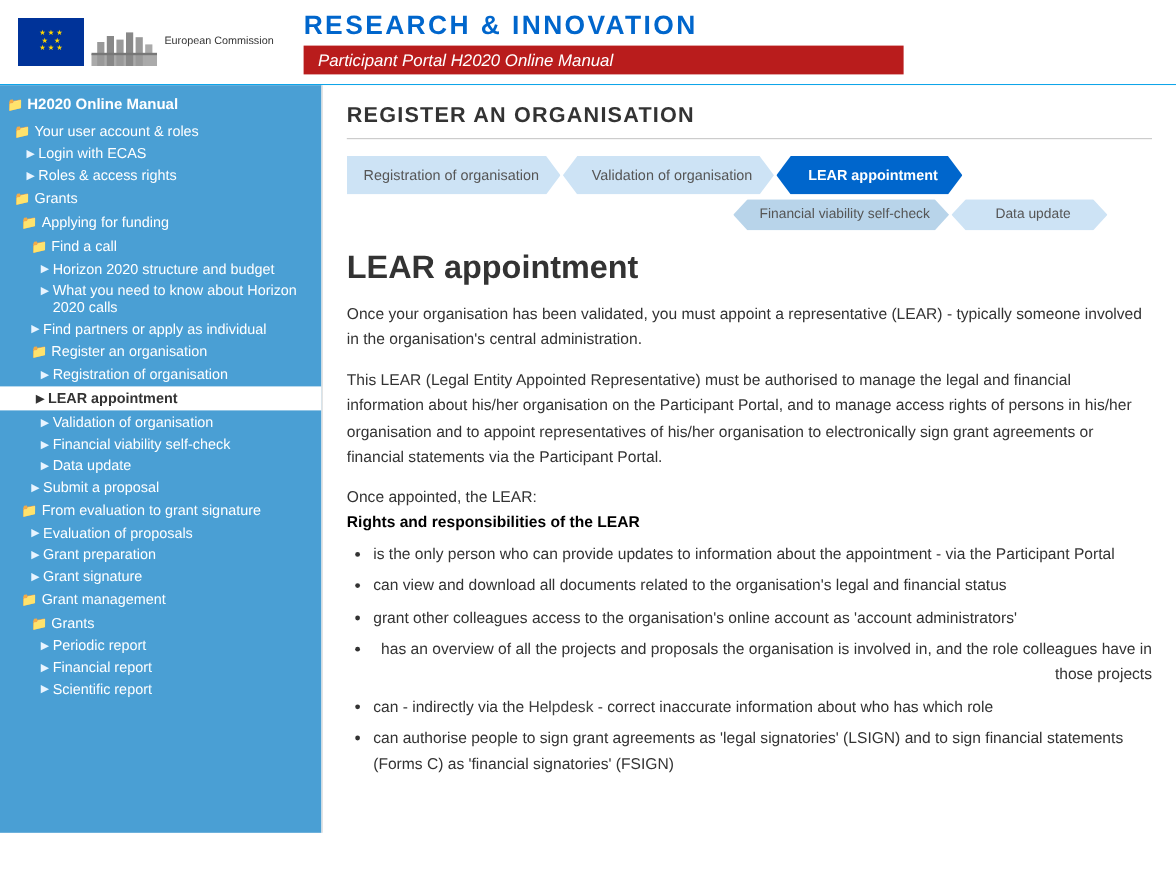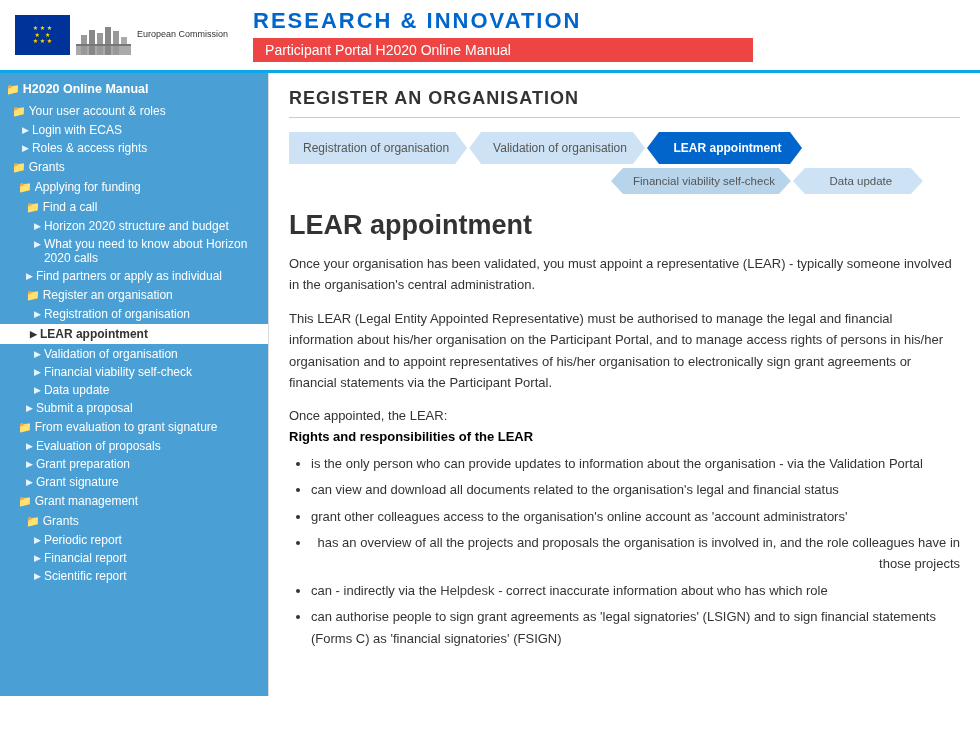--- a/index.html
+++ b/index.html
@@ -1,21 +1,21 @@
 <!DOCTYPE html>
 <html><head>
   <meta charset="utf-8">
   <style>
     * { margin: 0; padding: 0; box-sizing: border-box; }
     body { font-family: Arial, sans-serif; font-size: 13px; background: #fff; width: 980px; height: 735px; overflow: hidden; }
   </style>
 </head>
 <body>
 
-<div style="display:flex; align-items:stretch; background:#fff; border-bottom: 3px solid #0ea5e9; padding: 8px 0;">
+<div style="display:flex; align-items:stretch; background:#fff; border-bottom: 1px solid #0ea5e9; padding: 8px 0;">
   <div style="display:flex; align-items:center; gap:6px; padding: 0 15px;">
 
     <div style="width:55px; height:40px; background:#003399; display:flex; align-items:center; justify-content:center; flex-direction:column;">
       <div style="color:#FFD700; font-size:6px; line-height:1.1; text-align:center;">
         ★ ★ ★<br>★&nbsp;&nbsp;&nbsp;★<br>★ ★ ★
       </div>
     </div>
 
     <div style="width:55px; height:40px; position:relative; overflow:hidden;">
       <svg width="55" height="40" viewBox="0 0 55 40">
@@ -27,21 +27,21 @@
         <rect x="37" y="16" width="6" height="24" fill="#999"></rect>
         <rect x="45" y="22" width="6" height="18" fill="#aaa"></rect>
         <rect x="0" y="29" width="55" height="2" fill="#777"></rect>
       </svg>
     </div>
     <div style="font-size:9px; color:#333; line-height:1.3;">European
 Commission</div>
   </div>
   <div style="display:flex; flex-direction:column; justify-content:center; padding-left:10px; flex:1;">
     <div style="font-size:22px; font-weight:bold; color:#0066cc; letter-spacing:2px; font-family:Arial,sans-serif;">RESEARCH &amp; INNOVATION</div>
-    <div style="background:#ef4444; color:#fff; font-size:14px; padding:4px 12px; margin-top:4px; display:inline-block; max-width:500px;">Participant Portal H2020 Online Manual</div>
+    <div style="background:#b91c1c; color:#fff; font-size:14px; padding:4px 12px; margin-top:4px; display:inline-block; max-width:500px;font-style:italic;">Participant Portal H2020 Online Manual</div>
   </div>
 </div>
 
 <div style="display:flex; height:calc(735px - 112px);">
 
   <div style="width:268px; min-width:268px; background:#4a9fd4; overflow-y:auto; padding:4px 0;">
 
     <div style="padding:5px 8px 5px 6px; color:#fff; font-size:12.5px; font-weight:bold; display:flex; align-items:center; gap:3px; cursor:pointer;">
       <span style="font-size:11px;">📁</span>
       <span>H2020 Online Manual</span>
@@ -205,21 +205,21 @@
 
     <p style="font-size:13px; color:#333; line-height:1.65; margin-bottom:12px;">Once your organisation has been validated, you must appoint a representative (LEAR) - typically someone involved in the organisation's central administration.</p>
 
     <p style="font-size:13px; color:#333; line-height:1.65; margin-bottom:14px;">This LEAR (Legal Entity Appointed Representative) must be authorised to manage the legal and financial information about his/her organisation on the Participant Portal, and to manage access rights of persons in his/her organisation and to appoint representatives of his/her organisation to electronically sign grant agreements or financial statements via the Participant Portal.</p>
 
     <p style="font-size:13px; color:#333; margin-bottom:6px;">Once appointed, the LEAR:</p>
 
     <p style="font-weight:bold; font-size:13px; margin-bottom:9px;">Rights and responsibilities of the LEAR</p>
 
     <ul style="padding-left:22px; margin-bottom:10px;">
-      <li style="font-size:13px; color:#333; line-height:1.65; margin-bottom:5px; list-style:disc;">is the only person who can provide updates to information about the organisation - via the Validation Portal</li>
+      <li style="font-size:13px; color:#333; line-height:1.65; margin-bottom:5px; list-style:disc;">is the only person who can provide updates to information about the appointment - via the Participant Portal</li>
       <li style="font-size:13px; color:#333; line-height:1.65; margin-bottom:5px; list-style:disc;">can view and download all documents related to the organisation's legal and financial status</li>
       <li style="font-size:13px; color:#333; line-height:1.65; margin-bottom:5px; list-style:disc;">grant other colleagues access to the organisation's online account as 'account administrators'</li>
       <li style="font-size:13px; color:#333; line-height:1.65; margin-bottom:5px; list-style:disc;text-align:right;">has an overview of all the projects and proposals the organisation is involved in, and the role colleagues have in those projects</li>
       <li style="font-size:13px; color:#333; line-height:1.65; margin-bottom:5px; list-style:disc;">
         <span>can - indirectly via the </span><span style="color:#404040; cursor:pointer;">Helpdesk</span><span> - correct inaccurate information about who has which role</span>
       </li>
       <li style="font-size:13px; color:#333; line-height:1.65; margin-bottom:5px; list-style:disc;">can authorise people to sign grant agreements as 'legal signatories' (LSIGN) and to sign financial statements (Forms C) as 'financial signatories' (FSIGN)</li>
     </ul>
 
   </div>

